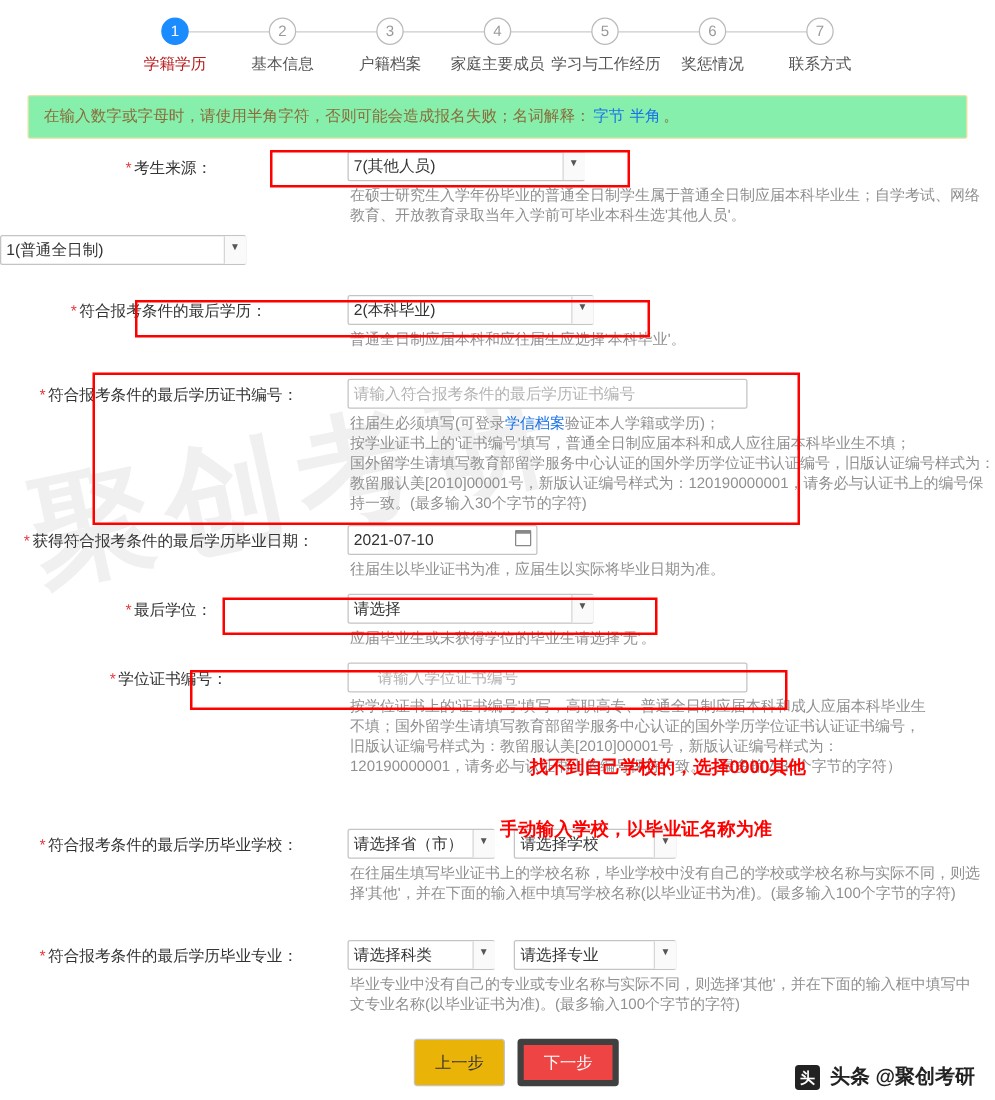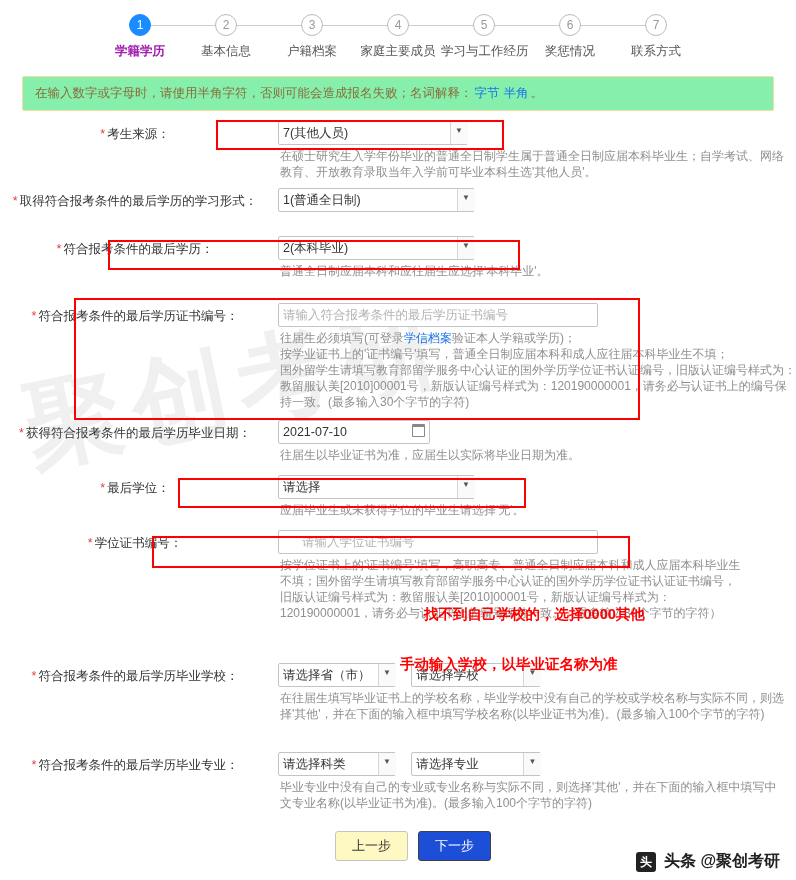--- a/index.html
+++ b/index.html
@@ -62,21 +62,21 @@
     background: #1a8cff;
     border-color: #1a8cff;
     color: #fff;
   }
   .step .lbl {
     margin-top: 7px;
     font-size: 12.5px;
     color: #555;
     white-space: nowrap;
   }
-  .step.active .lbl { color: #a21caf; font-weight: bold; }
+  .step.active .lbl { color: #b91c1c; }
   .step .bar {
     position: absolute;
     top: 11px;
     left: -43px;
     width: 86px;
     height: 1px;
     background: #ccc;
     z-index: 1;
   }
   .step:first-child .bar { display: none; }
@@ -196,22 +196,22 @@
     margin-top: 14px;
     padding-left: 30px;
   }
   .btn {
     font-family: "Liberation Sans", sans-serif;
     font-size: 13px;
     padding: 5px 16px;
     border-radius: 3px;
     cursor: pointer;
   }
-  .btn-prev { border: 1px solid #c4c4c4; background: #fef9c3; color: #333; text-align: right; }
-  .btn-next { border: 1px solid #404040; background: #1d4ed8; color: #fff; }
+  .btn-prev { border: 1px solid #c4c4c4; background: #eab308; color: #333; text-align: right; }
+  .btn-next { border: 5px solid #404040; background: #ef4444; color: #fff; }
 
   
   .footer {
     position: absolute;
     right: 16px;
     bottom: 8px;
     display: flex;
     align-items: center;
     gap: 8px;
     font-size: 16px;
@@ -287,23 +287,20 @@
       <span class="sel-wrap">
         <select style="width:190px">
           <option>7(其他人员)</option>
         </select>
       </span>
       <div class="hint">在硕士研究生入学年份毕业的普通全日制学生属于普通全日制应届本科毕业生；自学考试、网络教育、开放教育录取当年入学前可毕业本科生选'其他人员'。</div>
     </div>
   </div>
 
   <div class="row">
-    <div class="lbl-col">
-      <span class="req">*</span><span>取得符合报考条件的最后学历的学习形式：</span>
-    </div>
     <div class="fld-col">
       <span class="sel-wrap">
         <select style="width:197px">
           <option>1(普通全日制)</option>
         </select>
       </span>
     </div>
   </div>
 
   <div class="row" style="margin-top:24px">

